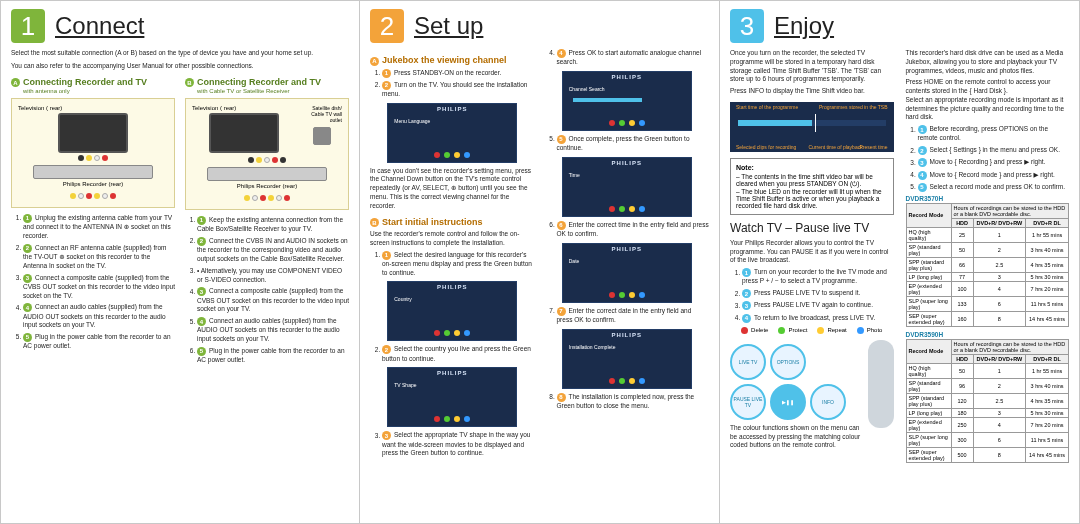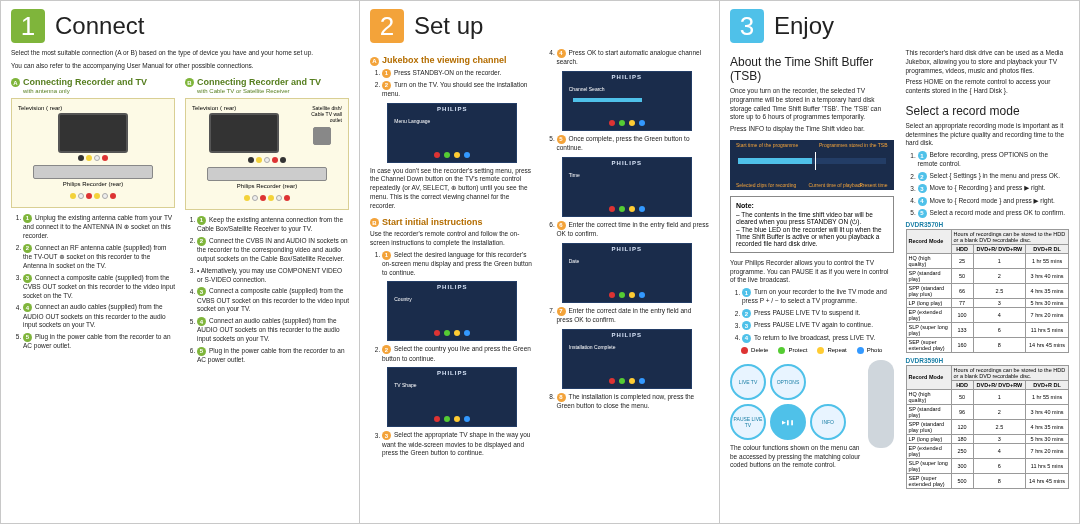--- a/index.html
+++ b/index.html
@@ -31,21 +31,21 @@
     border-radius: 4px;
     color: #fff;
     font-size: 26px;
     font-weight: 300;
     display: flex; align-items: center; justify-content: center;
     margin-right: 10px;
   }
   .g1 .step-num { background: #7fb53b; }
   .g2 .step-num { background: #f3a33a; }
   .g3 .step-num { background: #4fc1e9; }
-  .step-title { font-size: 24px; font-weight: 300; color: #222; }
+  .step-title { font-size: 24px; font-weight: 300; color: #222; text-decoration: underline; }
 
   .subhead { font-size: 12px; color: #222; margin: 6px 0 4px 0; font-weight: 400; }
   .minihead { font-size: 9px; margin: 6px 0 3px 0; font-weight: 600; }
   .g1 .minihead { color: #567e1f; }
   .g2 .minihead { color: #b46d00; }
 
   p, li { color: #222; line-height: 1.35; }
   ol { padding-left: 12px; }
   ol li { margin-bottom: 3px; }
   .circ {
@@ -347,39 +347,39 @@
   </div>
 
   <div class="col col3 g3">
     <div class="step-header">
       <div class="step-num">3</div>
       <div class="step-title">Enjoy</div>
     </div>
 
     <div class="col3-inner">
       <div class="c3l">
-        <div class="subhead">About the Time Shift Buffer (TSB)</div>
         <p>Once you turn on the recorder, the selected TV programme will be stored in a temporary hard disk storage called Time Shift Buffer 'TSB'. The 'TSB' can store up to 6 hours of programmes temporarily.</p>
         <p style="margin-top:3px">Press INFO to display the Time Shift video bar.</p>
         <div class="tsb-bar">
           <div class="lbl" style="top:2px;left:6px">Start time of the programme</div>
           <div class="lbl" style="top:2px;right:6px;text-align:right">Programmes stored in the TSB</div>
           <div class="track"></div>
             <div class="fill"></div>
             <div class="mark1"></div>
           <div class="lbl" style="bottom:2px;left:6px">Selected clips for recording</div>
           <div class="lbl" style="bottom:2px;left:48%">Current time of playback</div>
           <div class="lbl" style="bottom:2px;right:6px">Present time</div>
         </div>
         <div class="note-box">
           <div class="nt">Note:</div>
           <div>– <span>The contents in the time shift video bar will be cleared when you press STANDBY ON (⏻).</span></div>
           <div>– <span>The blue LED on the recorder will lit up when the Time Shift Buffer is active or when you playback a recorded file hard disk drive.</span></div>
         </div>
 
+        <div class="subhead">Watch TV – Pause live TV</div>
         <p>Your Philips Recorder allows you to control the TV programme. You can PAUSE it as if you were in control of the live broadcast.</p>
         <ol style="margin-top:3px">
           <li><span class="circ">1</span><span>Turn on your recorder to the live TV mode and press P + / − to select a TV programme.</span></li>
           <li><span class="circ">2</span><span>Press PAUSE LIVE TV to suspend it.</span></li>
           <li><span class="circ">3</span><span>Press PAUSE LIVE TV again to continue.</span></li>
           <li><span class="circ">4</span><span>To return to live broadcast, press LIVE TV.</span></li>
         </ol>
 
         <div class="softkeys">
           <div class="sk-row">
@@ -415,21 +415,20 @@
             </div>
             <div class="remote"></div>
           </div>
         </div>
       </div>
 
       <div class="c3r">
         <p>This recorder's hard disk drive can be used as a Media Jukebox, allowing you to store and playback your TV programmes, videos, music and photos files.</p>
         <p style="margin-top:3px">Press HOME on the remote control to access your contents stored in the { Hard Disk }.</p>
 
-        <div class="subhead" style="margin-top:8px">Select a record mode</div>
         <p>Select an appropriate recording mode is important as it determines the picture quality and recording time to the hard disk.</p>
         <ol style="margin-top:3px">
           <li><span class="circ">1</span><span>Before recording, press OPTIONS on the remote control.</span></li>
           <li><span class="circ">2</span><span>Select { Settings } in the menu and press OK.</span></li>
           <li><span class="circ">3</span><span>Move to { Recording } and press ▶ right.</span></li>
           <li><span class="circ">4</span><span>Move to { Record mode } and press ▶ right.</span></li>
           <li><span class="circ">5</span><span>Select a record mode and press OK to confirm.</span></li>
         </ol>
 
         <div class="tables">

